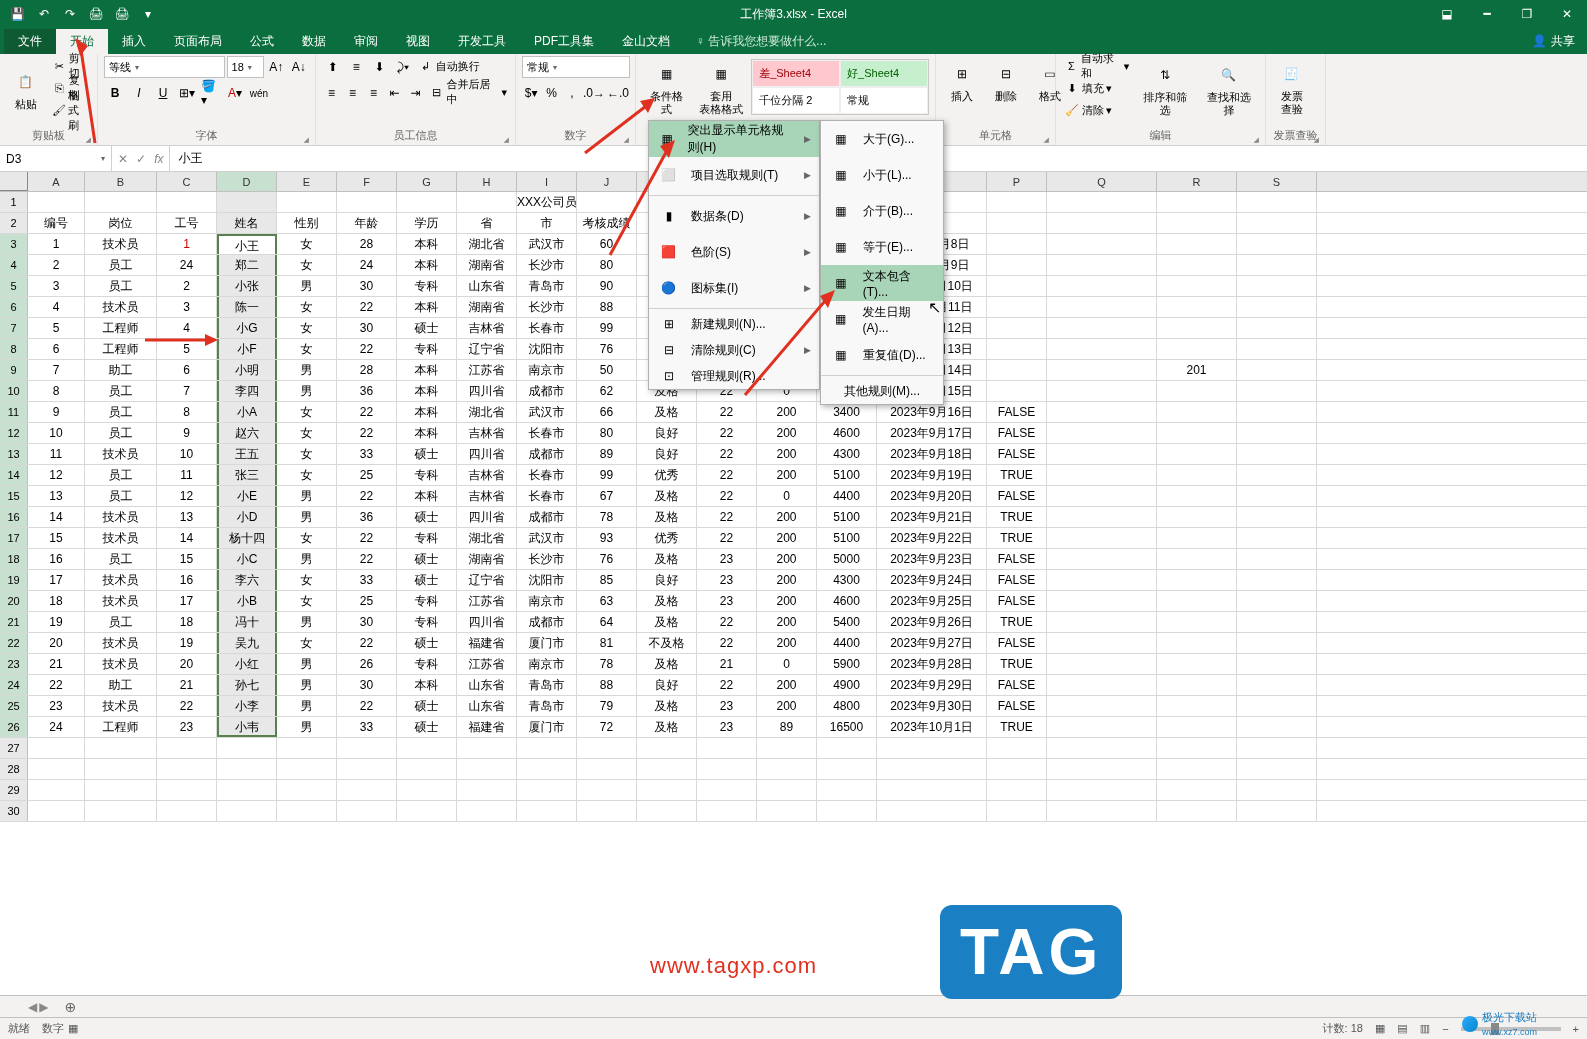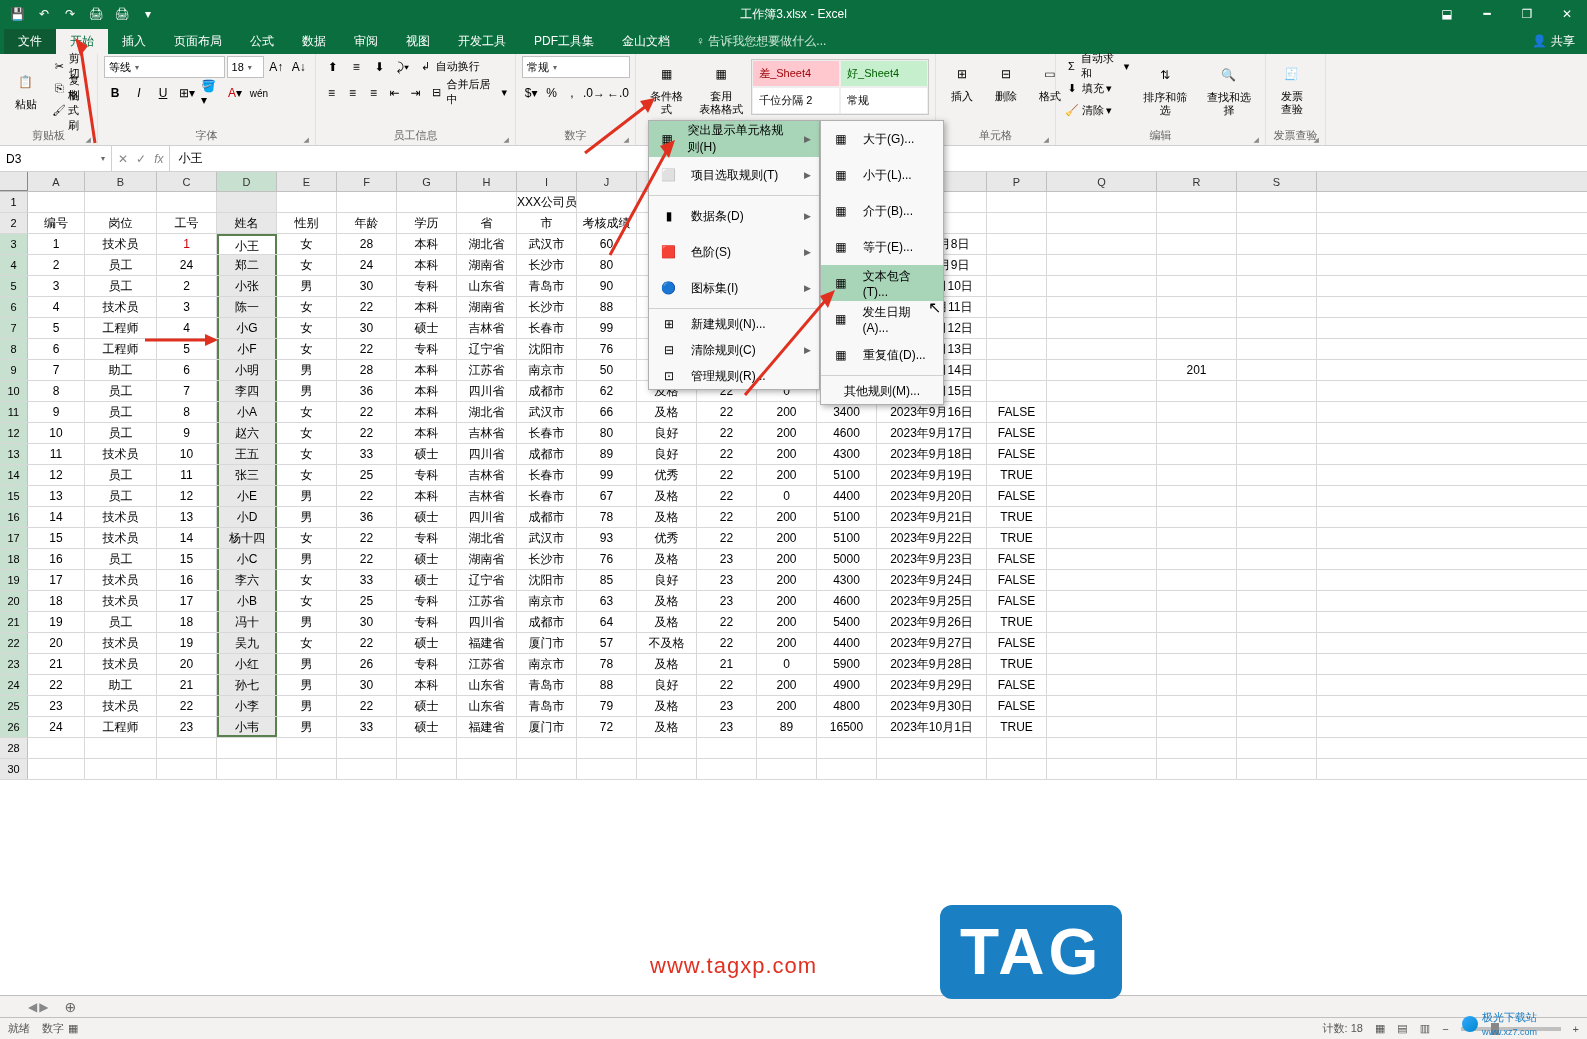--- a/index.html
+++ b/index.html
@@ -828,21 +828,21 @@
         <div class="rh sel">22</div>
         <div class="cell cw-A " style="">20</div>
         <div class="cell cw-B " style="">技术员</div>
         <div class="cell cw-C " style="">19</div>
         <div class="cell cw-D selcol thickborder-left thickborder-right" style="">吴九</div>
         <div class="cell cw-E " style="">女</div>
         <div class="cell cw-F " style="">22</div>
         <div class="cell cw-G " style="">硕士</div>
         <div class="cell cw-H " style="">福建省</div>
         <div class="cell cw-I " style="">厦门市</div>
-        <div class="cell cw-J " style="">57</div>
+        <div class="cell cw-J " style="">81</div>
         <div class="cell cw-K " style="">不及格</div>
         <div class="cell cw-L " style="">22</div>
         <div class="cell cw-M " style="">200</div>
         <div class="cell cw-N " style="">4400</div>
         <div class="cell cw-O " style="">2023年9月27日</div>
         <div class="cell cw-P " style="">FALSE</div>
         <div class="cell cw-Q " style=""></div>
         <div class="cell cw-R " style=""></div>
         <div class="cell cw-S " style=""></div>
       </div>
@@ -926,20 +926,42 @@
         <div class="cell cw-J " style="">72</div>
         <div class="cell cw-K " style="">及格</div>
         <div class="cell cw-L " style="">23</div>
         <div class="cell cw-M " style="">89</div>
         <div class="cell cw-N " style="">16500</div>
         <div class="cell cw-O " style="">2023年10月1日</div>
         <div class="cell cw-P " style="">TRUE</div>
         <div class="cell cw-Q " style=""></div>
         <div class="cell cw-R " style=""></div>
         <div class="cell cw-S " style=""></div>
+      </div>
+      <div class="row">
+        <div class="rh">27</div>
+        <div class="cell cw-A"></div>
+        <div class="cell cw-B"></div>
+        <div class="cell cw-C"></div>
+        <div class="cell cw-D"></div>
+        <div class="cell cw-E"></div>
+        <div class="cell cw-F"></div>
+        <div class="cell cw-G"></div>
+        <div class="cell cw-H"></div>
+        <div class="cell cw-I"></div>
+        <div class="cell cw-J"></div>
+        <div class="cell cw-K"></div>
+        <div class="cell cw-L"></div>
+        <div class="cell cw-M"></div>
+        <div class="cell cw-N"></div>
+        <div class="cell cw-O"></div>
+        <div class="cell cw-P"></div>
+        <div class="cell cw-Q"></div>
+        <div class="cell cw-R"></div>
+        <div class="cell cw-S"></div>
       </div>
       <div class="row">
         <div class="rh">28</div>
         <div class="cell cw-A"></div>
         <div class="cell cw-B"></div>
         <div class="cell cw-C"></div>
         <div class="cell cw-D"></div>
         <div class="cell cw-E"></div>
         <div class="cell cw-F"></div>
         <div class="cell cw-G"></div>
@@ -950,20 +972,42 @@
         <div class="cell cw-L"></div>
         <div class="cell cw-M"></div>
         <div class="cell cw-N"></div>
         <div class="cell cw-O"></div>
         <div class="cell cw-P"></div>
         <div class="cell cw-Q"></div>
         <div class="cell cw-R"></div>
         <div class="cell cw-S"></div>
       </div>
       <div class="row">
+        <div class="rh">29</div>
+        <div class="cell cw-A"></div>
+        <div class="cell cw-B"></div>
+        <div class="cell cw-C"></div>
+        <div class="cell cw-D"></div>
+        <div class="cell cw-E"></div>
+        <div class="cell cw-F"></div>
+        <div class="cell cw-G"></div>
+        <div class="cell cw-H"></div>
+        <div class="cell cw-I"></div>
+        <div class="cell cw-J"></div>
+        <div class="cell cw-K"></div>
+        <div class="cell cw-L"></div>
+        <div class="cell cw-M"></div>
+        <div class="cell cw-N"></div>
+        <div class="cell cw-O"></div>
+        <div class="cell cw-P"></div>
+        <div class="cell cw-Q"></div>
+        <div class="cell cw-R"></div>
+        <div class="cell cw-S"></div>
+      </div>
+      <div class="row">
         <div class="rh">30</div>
         <div class="cell cw-A"></div>
         <div class="cell cw-B"></div>
         <div class="cell cw-C"></div>
         <div class="cell cw-D"></div>
         <div class="cell cw-E"></div>
         <div class="cell cw-F"></div>
         <div class="cell cw-G"></div>
         <div class="cell cw-H"></div>
         <div class="cell cw-I"></div>

